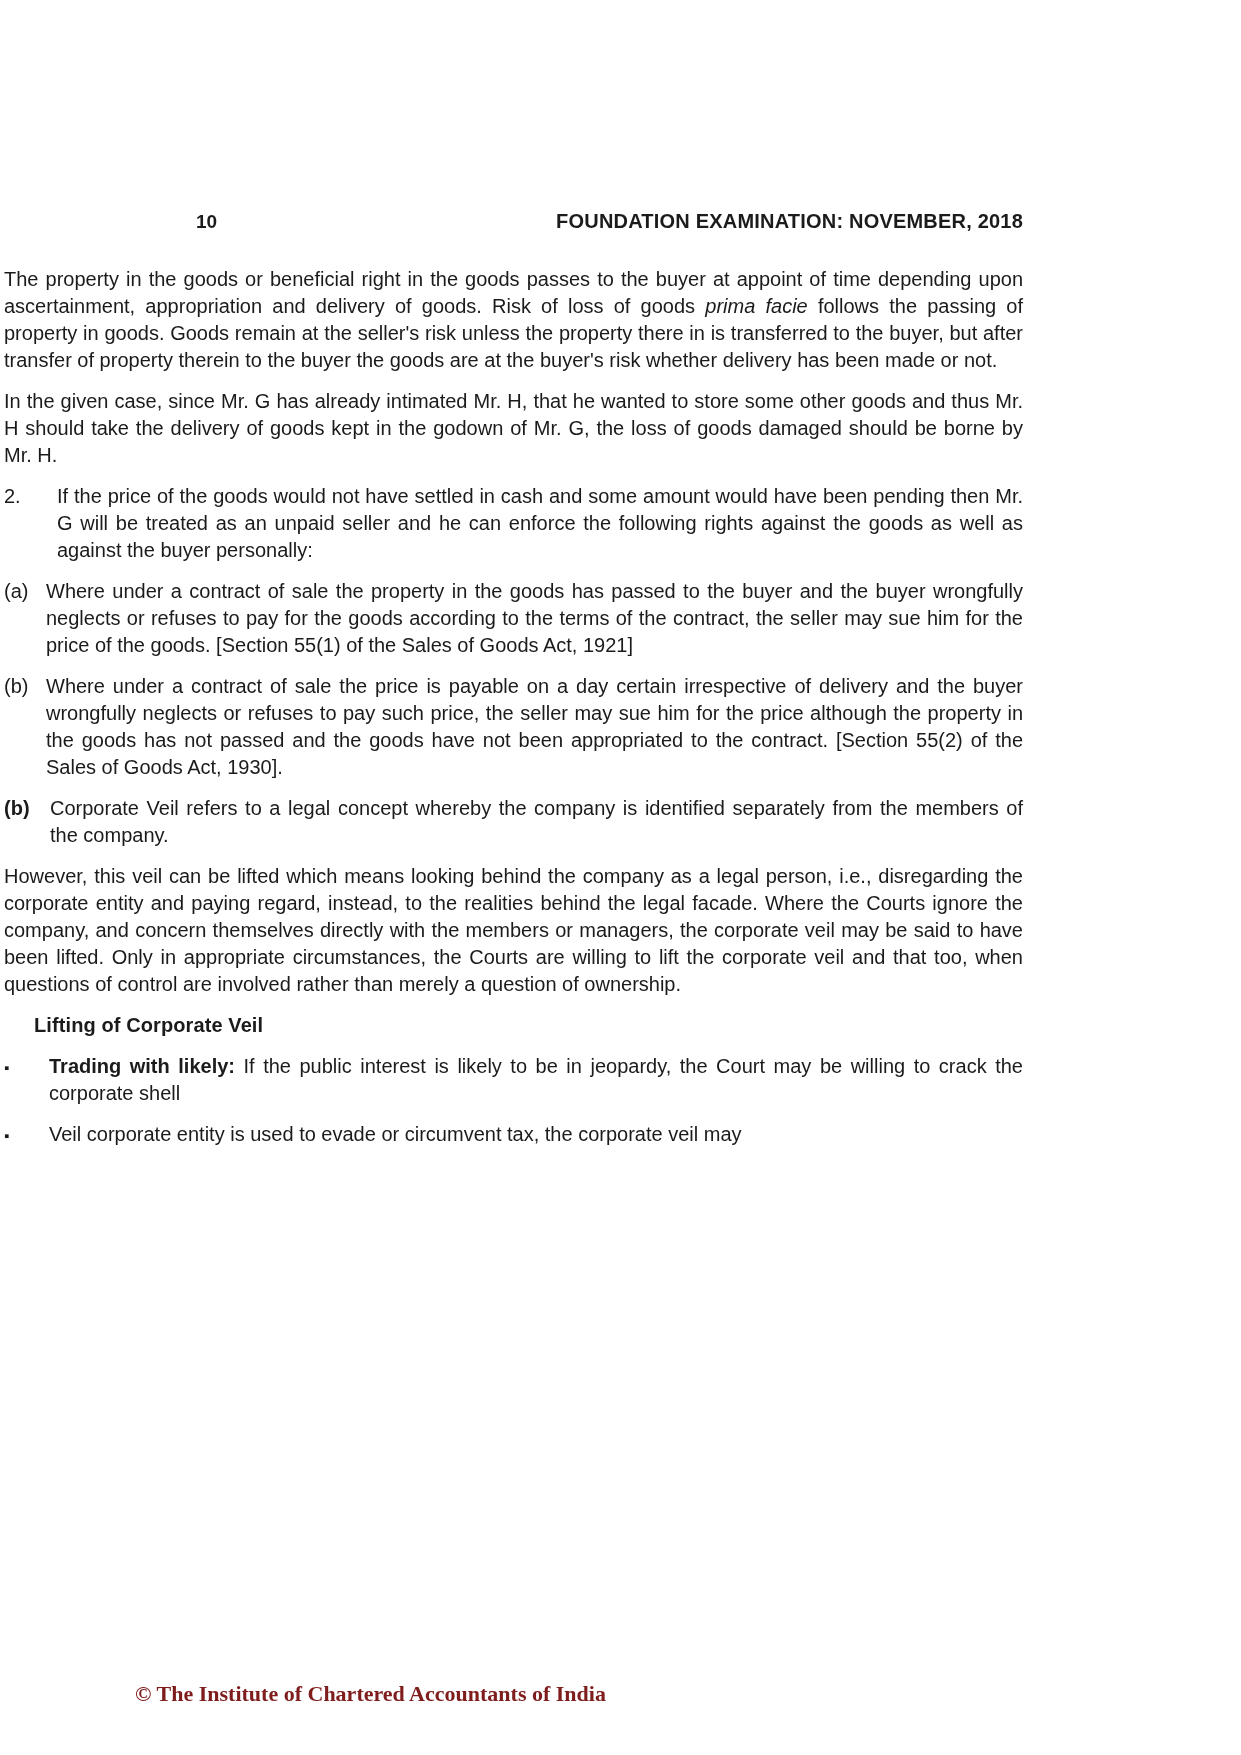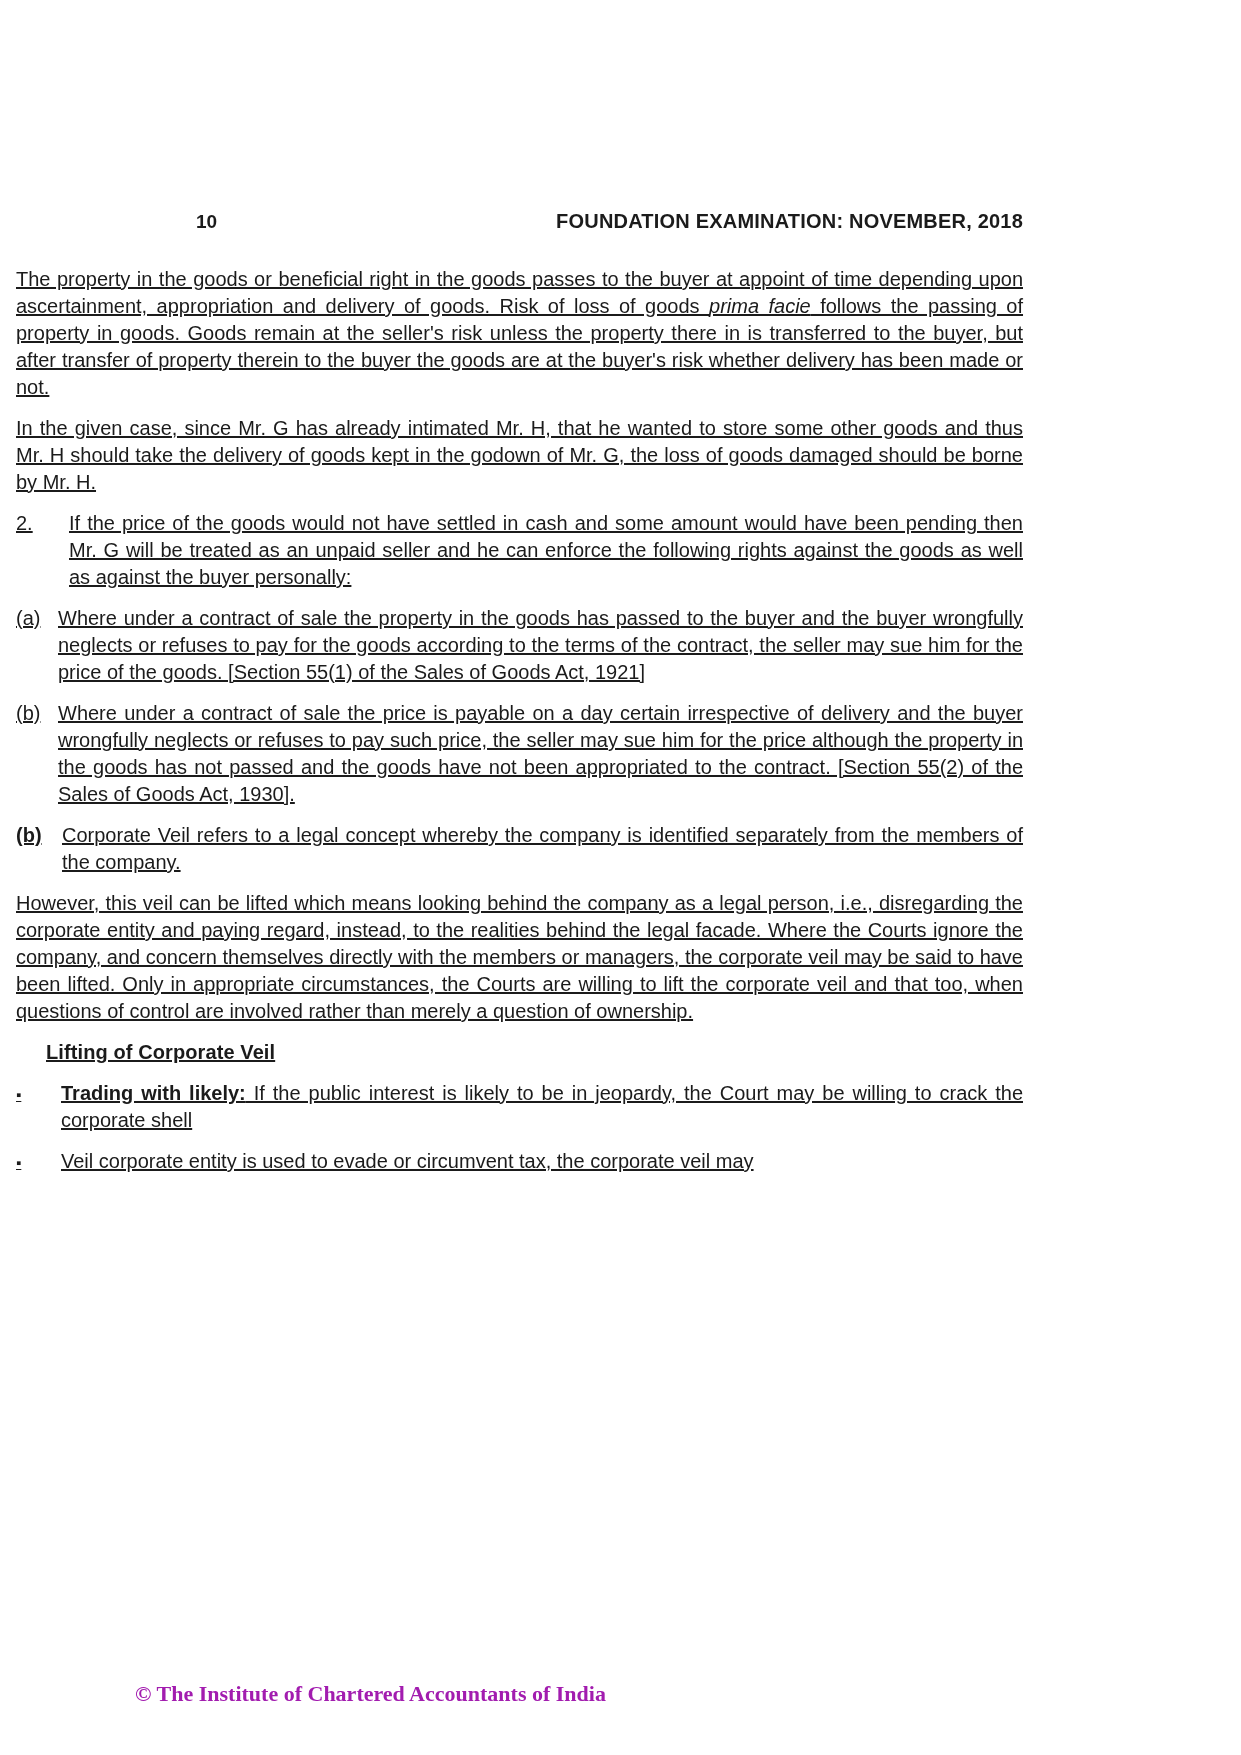--- a/index.html
+++ b/index.html
@@ -23,23 +23,22 @@
   }
   .header-title {
     position: absolute; left: 272px; right: 218px; top: 0;
     text-align: right; font-weight: bold; font-size: 20px;
     letter-spacing: 0.2px;
   }
   
   .body {
     position: absolute;
     top: 266px;
-    left: 16px;
+    left: 4px;
     right: 218px;
-    text-decoration: underline;
   }
   .body p, .body .row { margin: 0 0 14px 0; }
   .just { text-align: justify; text-align-last: left; }
   .p-indent { margin-left: 306px; }
   .flush { margin-left: 272px; }
   .row { display: flex; }
   .row-num { margin-left: 262px; }
   .row-num .marker { flex: none; width: 53px; }
   .row-sub { margin-left: 318px; }
   .row-sub .marker { flex: none; width: 42px; }
@@ -48,21 +47,21 @@
   .row-bullet { margin-left: 272px; }
   .row-bullet .marker { flex: none; width: 45px; font-size: 15px; padding-top: 1px; }
   .row .txt { flex: 1; }
   .it { font-style: italic; }
   .b { font-weight: bold; }
   .heading { font-weight: bold; margin-left: 272px; letter-spacing: 0.1px; padding-left: 30px; }
   
   .footer {
     position: absolute; left: 135px; top: 1680px;
     font-family: "Liberation Serif", serif;
-    font-weight: bold; font-size: 22px; color: #a21caf;
+    font-weight: bold; font-size: 22px; color: #7f1d1d;
   }
 </style>
 </head>
 <body>
 
 <div class="page">
 
   <div class="header">
     <span class="pagenum">10</span>
     <div class="header-title">FOUNDATION EXAMINATION: NOVEMBER, 2018</div>

